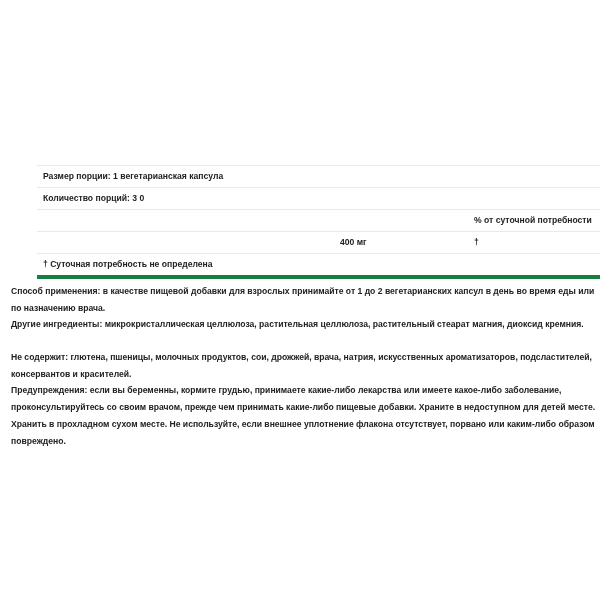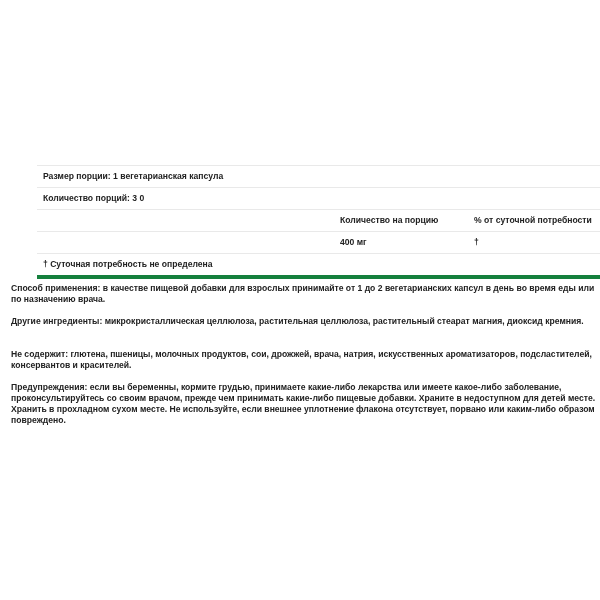--- a/index.html
+++ b/index.html
@@ -7,35 +7,34 @@
          font-family: "Liberation Sans", "DejaVu Sans", sans-serif; color: #222222; }
   .facts { position: absolute; left: 5px; top: 165px; width: 587px; margin-left: 32px; }
   .row { height: 21px; border-top: 1px solid #e9e9e9; position: relative;
          font-size: 8.6px; font-weight: bold; line-height: 21px; }
   .row.last { border-bottom: 4px solid #15803d; }
   .cell { position: absolute; top: 0; white-space: nowrap; }
   .c1 { left: 6px; }
   .c2 { left: 303px; }
   .c3 { left: 437px; }
   .text-block { position: absolute; left: 11px; width: 585px; font-size: 8.6px;
-                font-weight: bold; line-height: 11px; }
+                font-weight: bold; line-height: 17px; }
   .text-block p { margin: 0; }
 </style>
 </head>
 <body>
 
 <div class="facts">
   <div class="row">
     <span class="cell c1">Размер порции: 1 вегетарианская капсула</span>
   </div>
   <div class="row">
     <span class="cell c1">Количество порций: 3 0</span>
   </div>
   <div class="row">
-    <span class="cell c2">Количество на порцию</span>
     <span class="cell c3">% от суточной потребности</span>
   </div>
   <div class="row">
     <span class="cell c2">400 мг</span>
     <span class="cell c3">†</span>
   </div>
   <div class="row last">
     <span class="cell c1">† Суточная потребность не определена</span>
   </div>
 </div>

